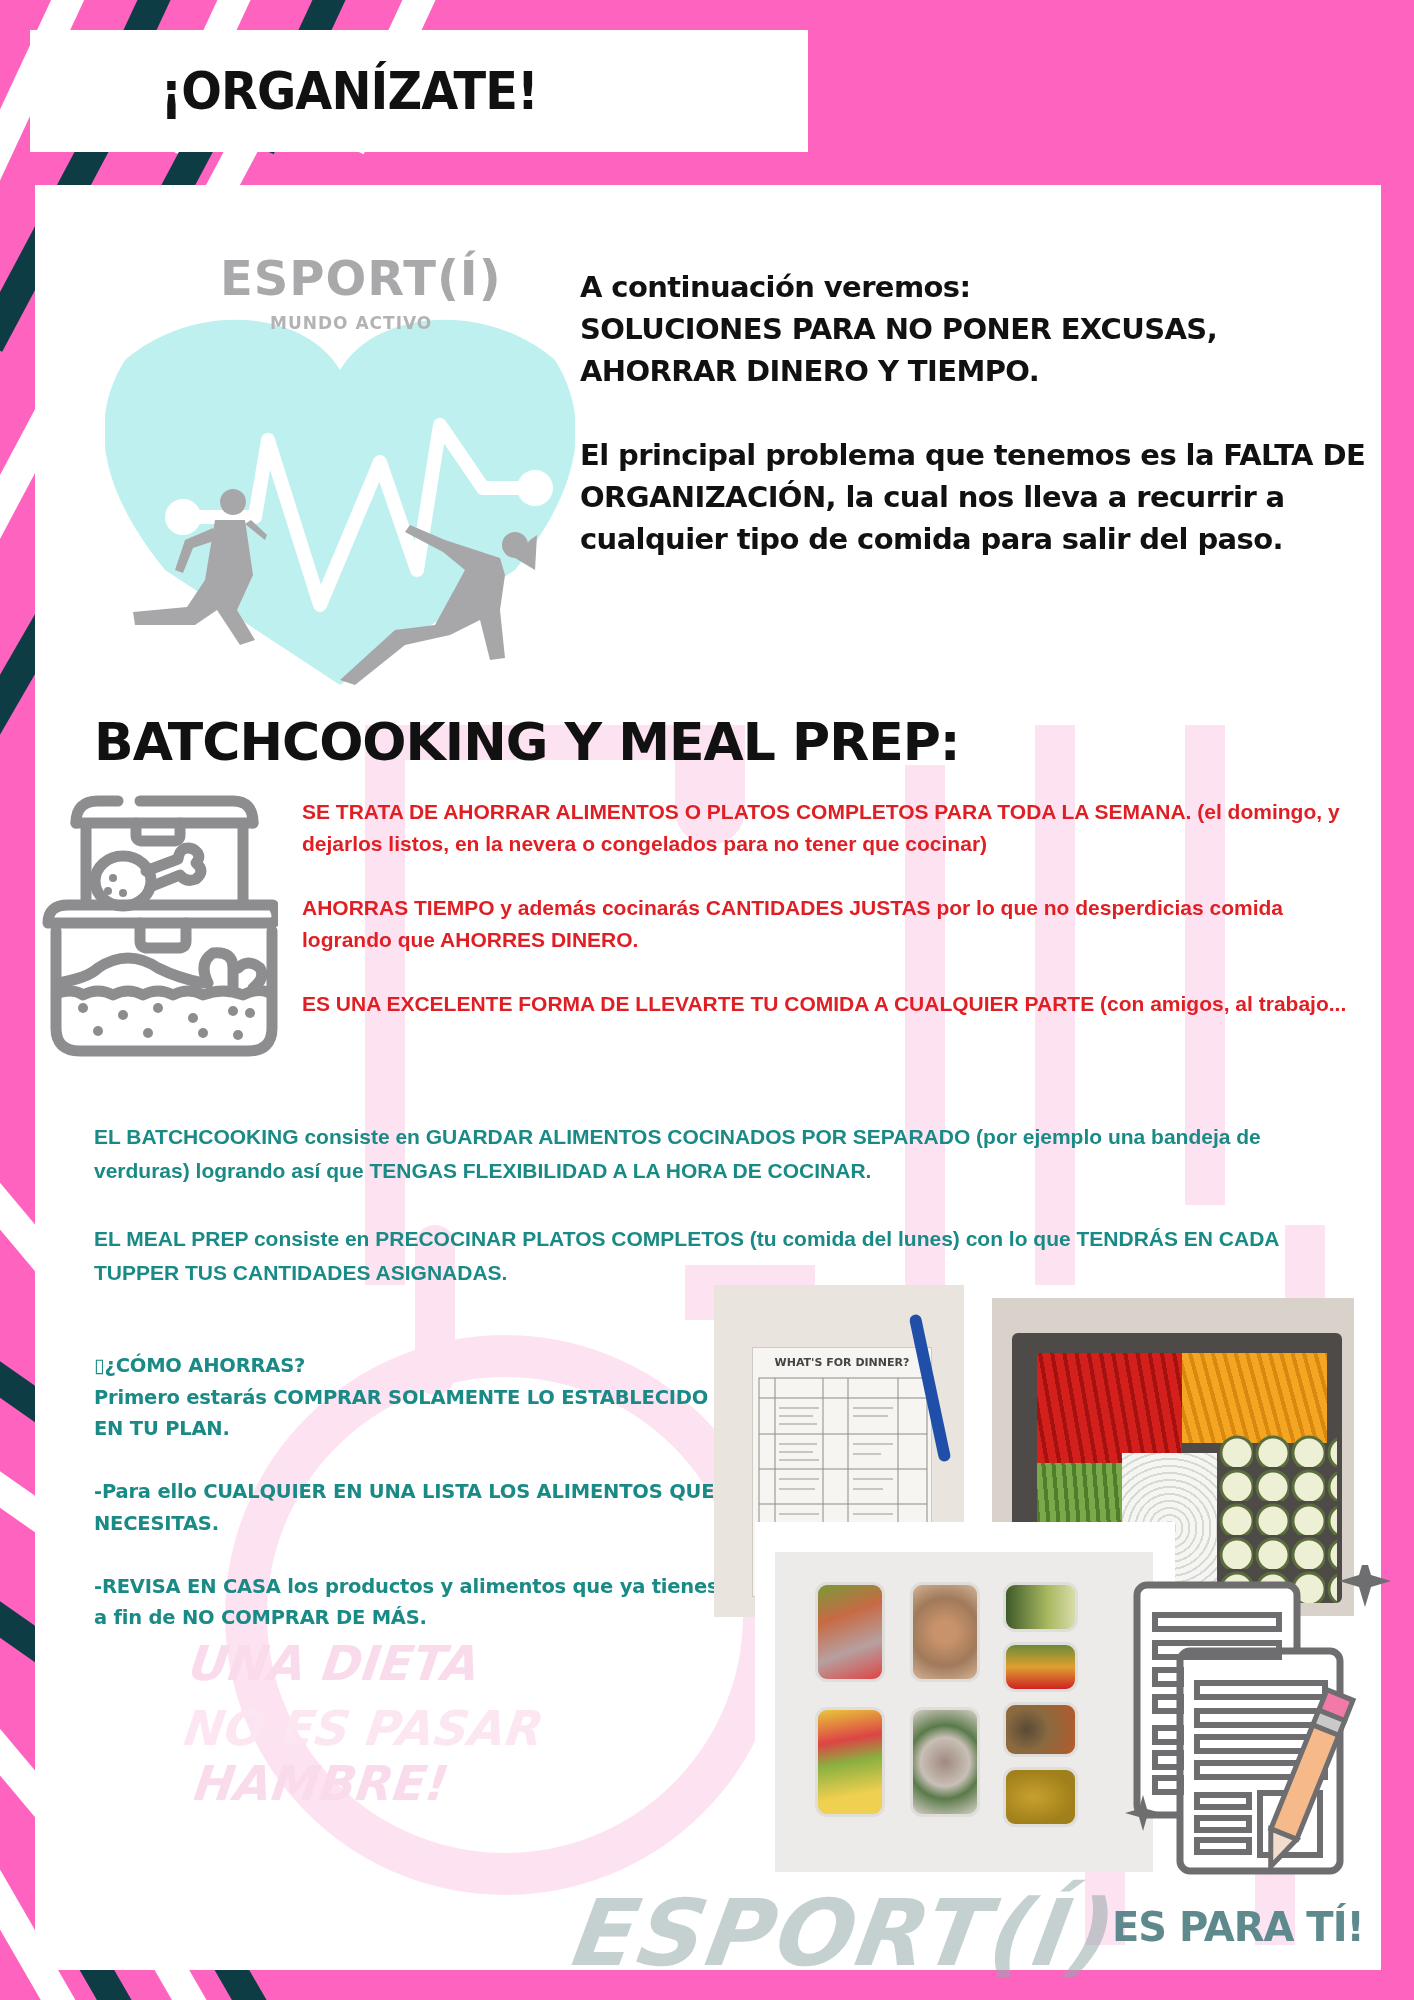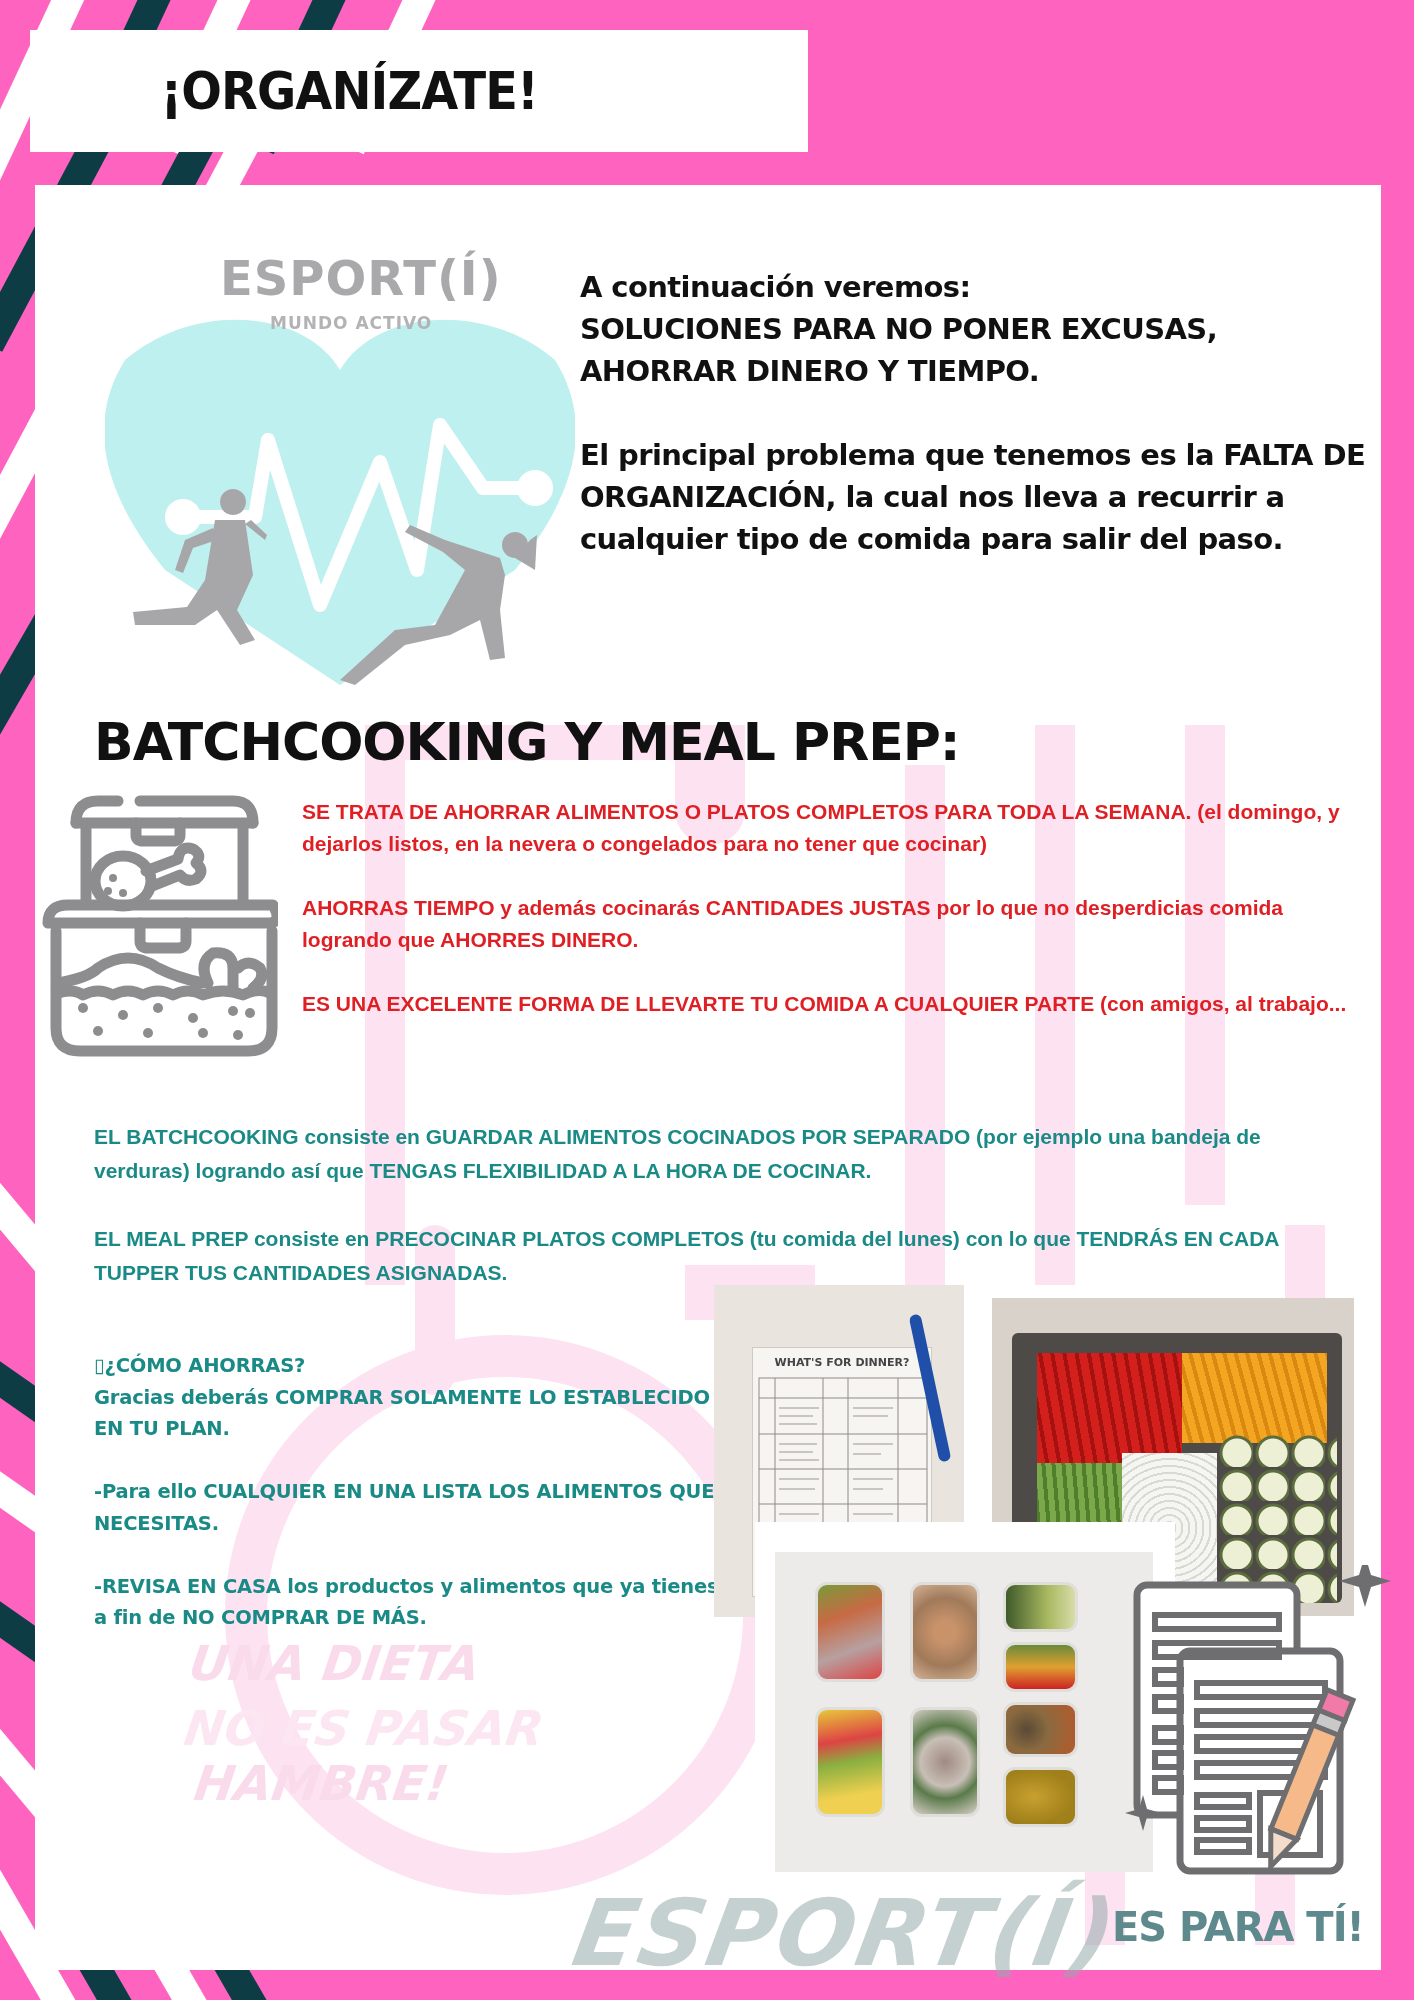--- a/index.html
+++ b/index.html
@@ -224,21 +224,21 @@
 </div>
 
 <div class="teal-text">
   <p>EL BATCHCOOKING consiste en GUARDAR ALIMENTOS COCINADOS POR SEPARADO (por ejemplo una bandeja de verduras) logrando así que TENGAS FLEXIBILIDAD A LA HORA DE COCINAR.</p>
   <p>EL MEAL PREP consiste en PRECOCINAR PLATOS COMPLETOS (tu comida del lunes) con lo que TENDRÁS EN CADA TUPPER TUS CANTIDADES ASIGNADAS.</p>
 </div>
 
 <div class="tips">
   <p>
     <span>▯¿CÓMO AHORRAS?</span><br>
-    <span>Gracias deberás COMPRAR SOLAMENTE LO ESTABLECIDO EN TU PLAN.</span>
+    <span>Primero estarás COMPRAR SOLAMENTE LO ESTABLECIDO EN TU PLAN.</span>
   </p>
   <p>-Para ello CUALQUIER EN UNA LISTA LOS ALIMENTOS QUE NECESITAS.</p>
   <p>-REVISA EN CASA los productos y alimentos que ya tienes a fin de NO COMPRAR DE MÁS.</p>
 </div>
 
 <div class="photo photo-plan">
   <div style="position:absolute;left:38px;top:62px;width:180px;height:250px;background:#f6f5f2;border:1px solid #cfcac2;">
     <div style="font-family:'DejaVu Sans',sans-serif;font-size:11px;font-weight:bold;color:#444;text-align:center;margin-top:8px;">WHAT'S FOR DINNER?</div>
     <svg width="180" height="220" style="position:absolute;left:0;top:26px;">
       <g stroke="#8f8b85" stroke-width="1" fill="none">

